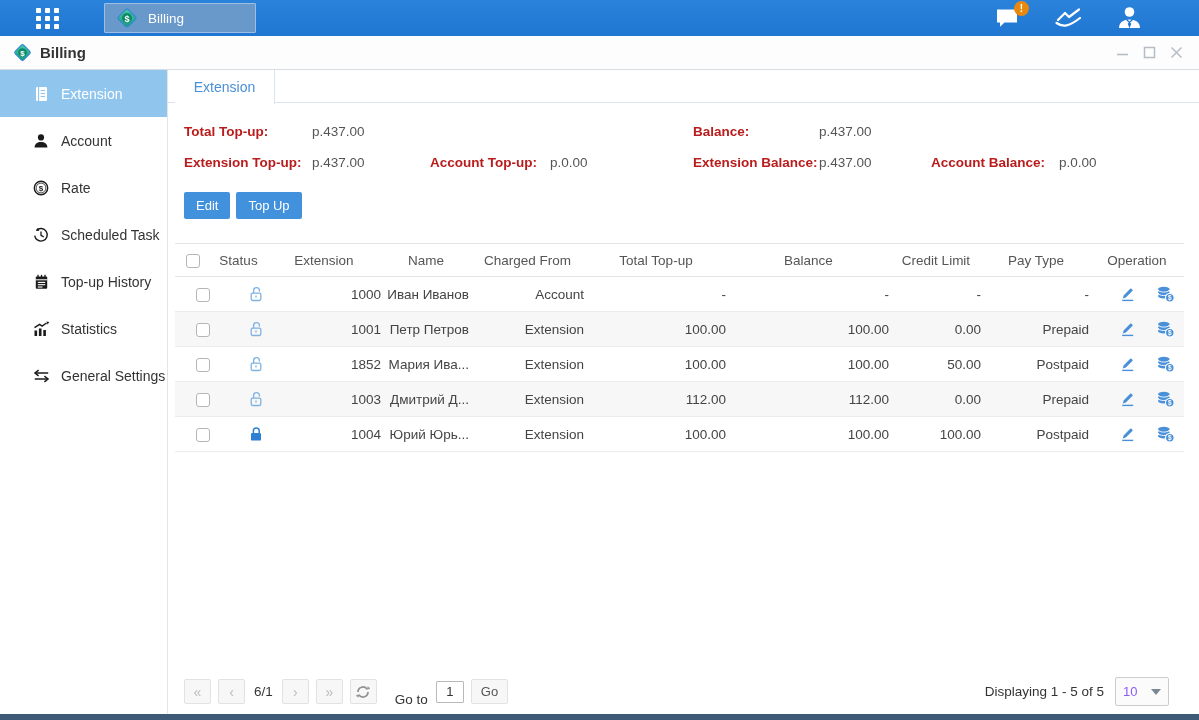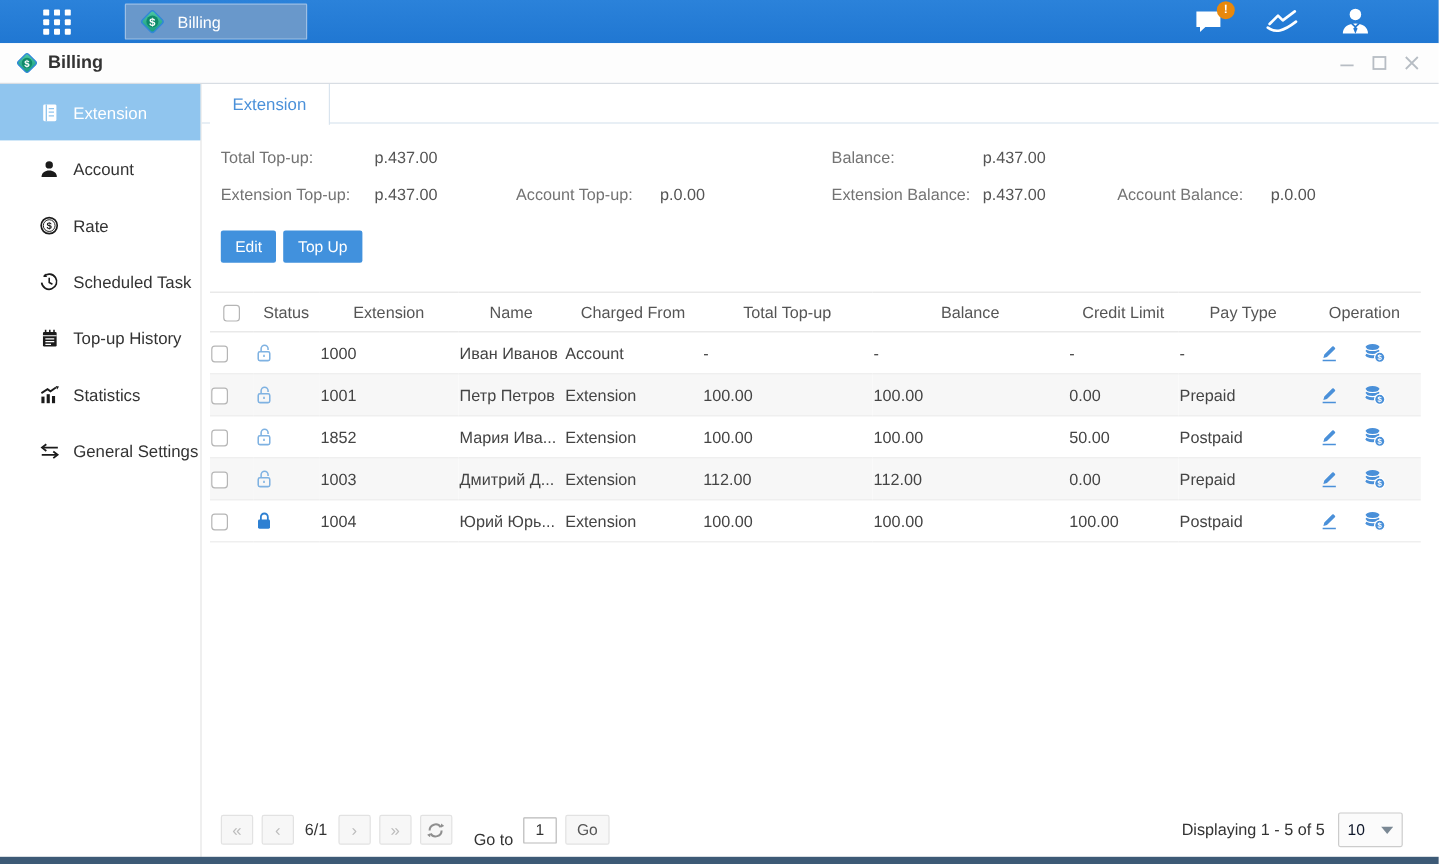--- a/index.html
+++ b/index.html
@@ -56,39 +56,39 @@
   
   .tabstrip { height:33px; border-bottom:1px solid #d9e4ee; padding-left:7px; display:flex; }
   .tab {
     min-width:100px; height:34px; background:#fff; border-right:1px solid #d9e4ee;
     color:var(--tab-text-blue,#4a90d9); font-size:14px; display:flex; align-items:center;
     justify-content:center; position:relative; z-index:1; cursor:pointer; padding:0 10px;
   }
   
   .summary { margin:13px 0 0 16px; font-size:13.5px; color:#444; }
   .srow { display:flex; align-items:center; height:31px; }
-  .slabel { font-weight:normal; color:#737373; flex:none; }
+  .slabel { font-weight:bold; color:#b91c1c; flex:none; }
   .sval { color:#555; flex:none; }
   .w128{width:128px}.w381{width:381px}.w118{width:118px}.w120{width:120px}
   .w143{width:143px}.w126{width:126px}.w112{width:112px}
   
   .btnrow { margin:14px 0 0 16px; display:flex; gap:6px; }
   .btn {
     background:var(--accent-blue,#4191dd); color:#fff; font-size:13px; height:27px;
     padding:0 12px; border:none; border-radius:2px; cursor:pointer; font-family:inherit;
   }
   
   table.grid { margin:24px 0 0 7px; border-collapse:collapse; table-layout:fixed; width:1009px; font-size:13.5px; color:#444; }
   table.grid thead th {
     font-weight:normal; color:#555; height:33px; text-align:center;
     border-top:1px solid #e4e4e4; border-bottom:1px solid #e4e4e4;
     overflow:hidden; white-space:nowrap;
   }
   table.grid tbody td {
-    height:35px; border-bottom:1px solid #ececec; text-align:left;
+    height:35px; border-bottom:1px solid #ececec; text-align:right;
     overflow:hidden; white-space:nowrap; text-overflow:ellipsis;
   }
   table.grid tbody tr.alt { background:#f7f7f7; }
   .c-cb{width:36px}.c-status{width:55px}.c-ext{width:116px}.c-name{width:88px}
   .c-charged{width:115px}.c-topup{width:142px}.c-balance{width:163px}
   .c-credit{width:92px}.c-paytype{width:108px}.c-op{width:94px}
   .cb {
     display:inline-block; width:14px; height:14px; border:1px solid #b5b5b5;
     border-radius:3px; background:#fff; vertical-align:middle; cursor:pointer;
   }
@@ -113,21 +113,21 @@
   .pgtext { margin:0 9px 0 2px; }
   .goto-label { margin:16px 8px 0 11px; }
   .goto-input {
     width:28px; height:22px; border:1px solid #b9b9b9; text-align:center; font-size:13px;
     font-family:inherit; margin-right:7px; color:#333; border-radius:1px;
   }
   .displaying { margin-left:auto; margin-right:11px; }
   .page-size {
     width:54px; height:29px; border:1px solid #ccc; background:#fbfbfb; border-radius:2px;
     display:flex; align-items:center; justify-content:space-between; padding:0 7px;
-    font-size:13px; color:#0f172a; cursor:pointer; flex:none;
+    font-size:13px; color:#8b5cf6; cursor:pointer; flex:none;
   }
   .caret { width:0; height:0; border-left:5px solid transparent; border-right:5px solid transparent; border-top:6px solid #7a8894; }
   .bottom-strip { position:absolute; left:0; right:0; bottom:0; height:6px; background:#3d5a76; }
 </style>
 </head>
 <body>
 
 <div class="topbar">
   <div class="apps-btn">
     <svg width="26" height="23" viewBox="0 0 26 23">

